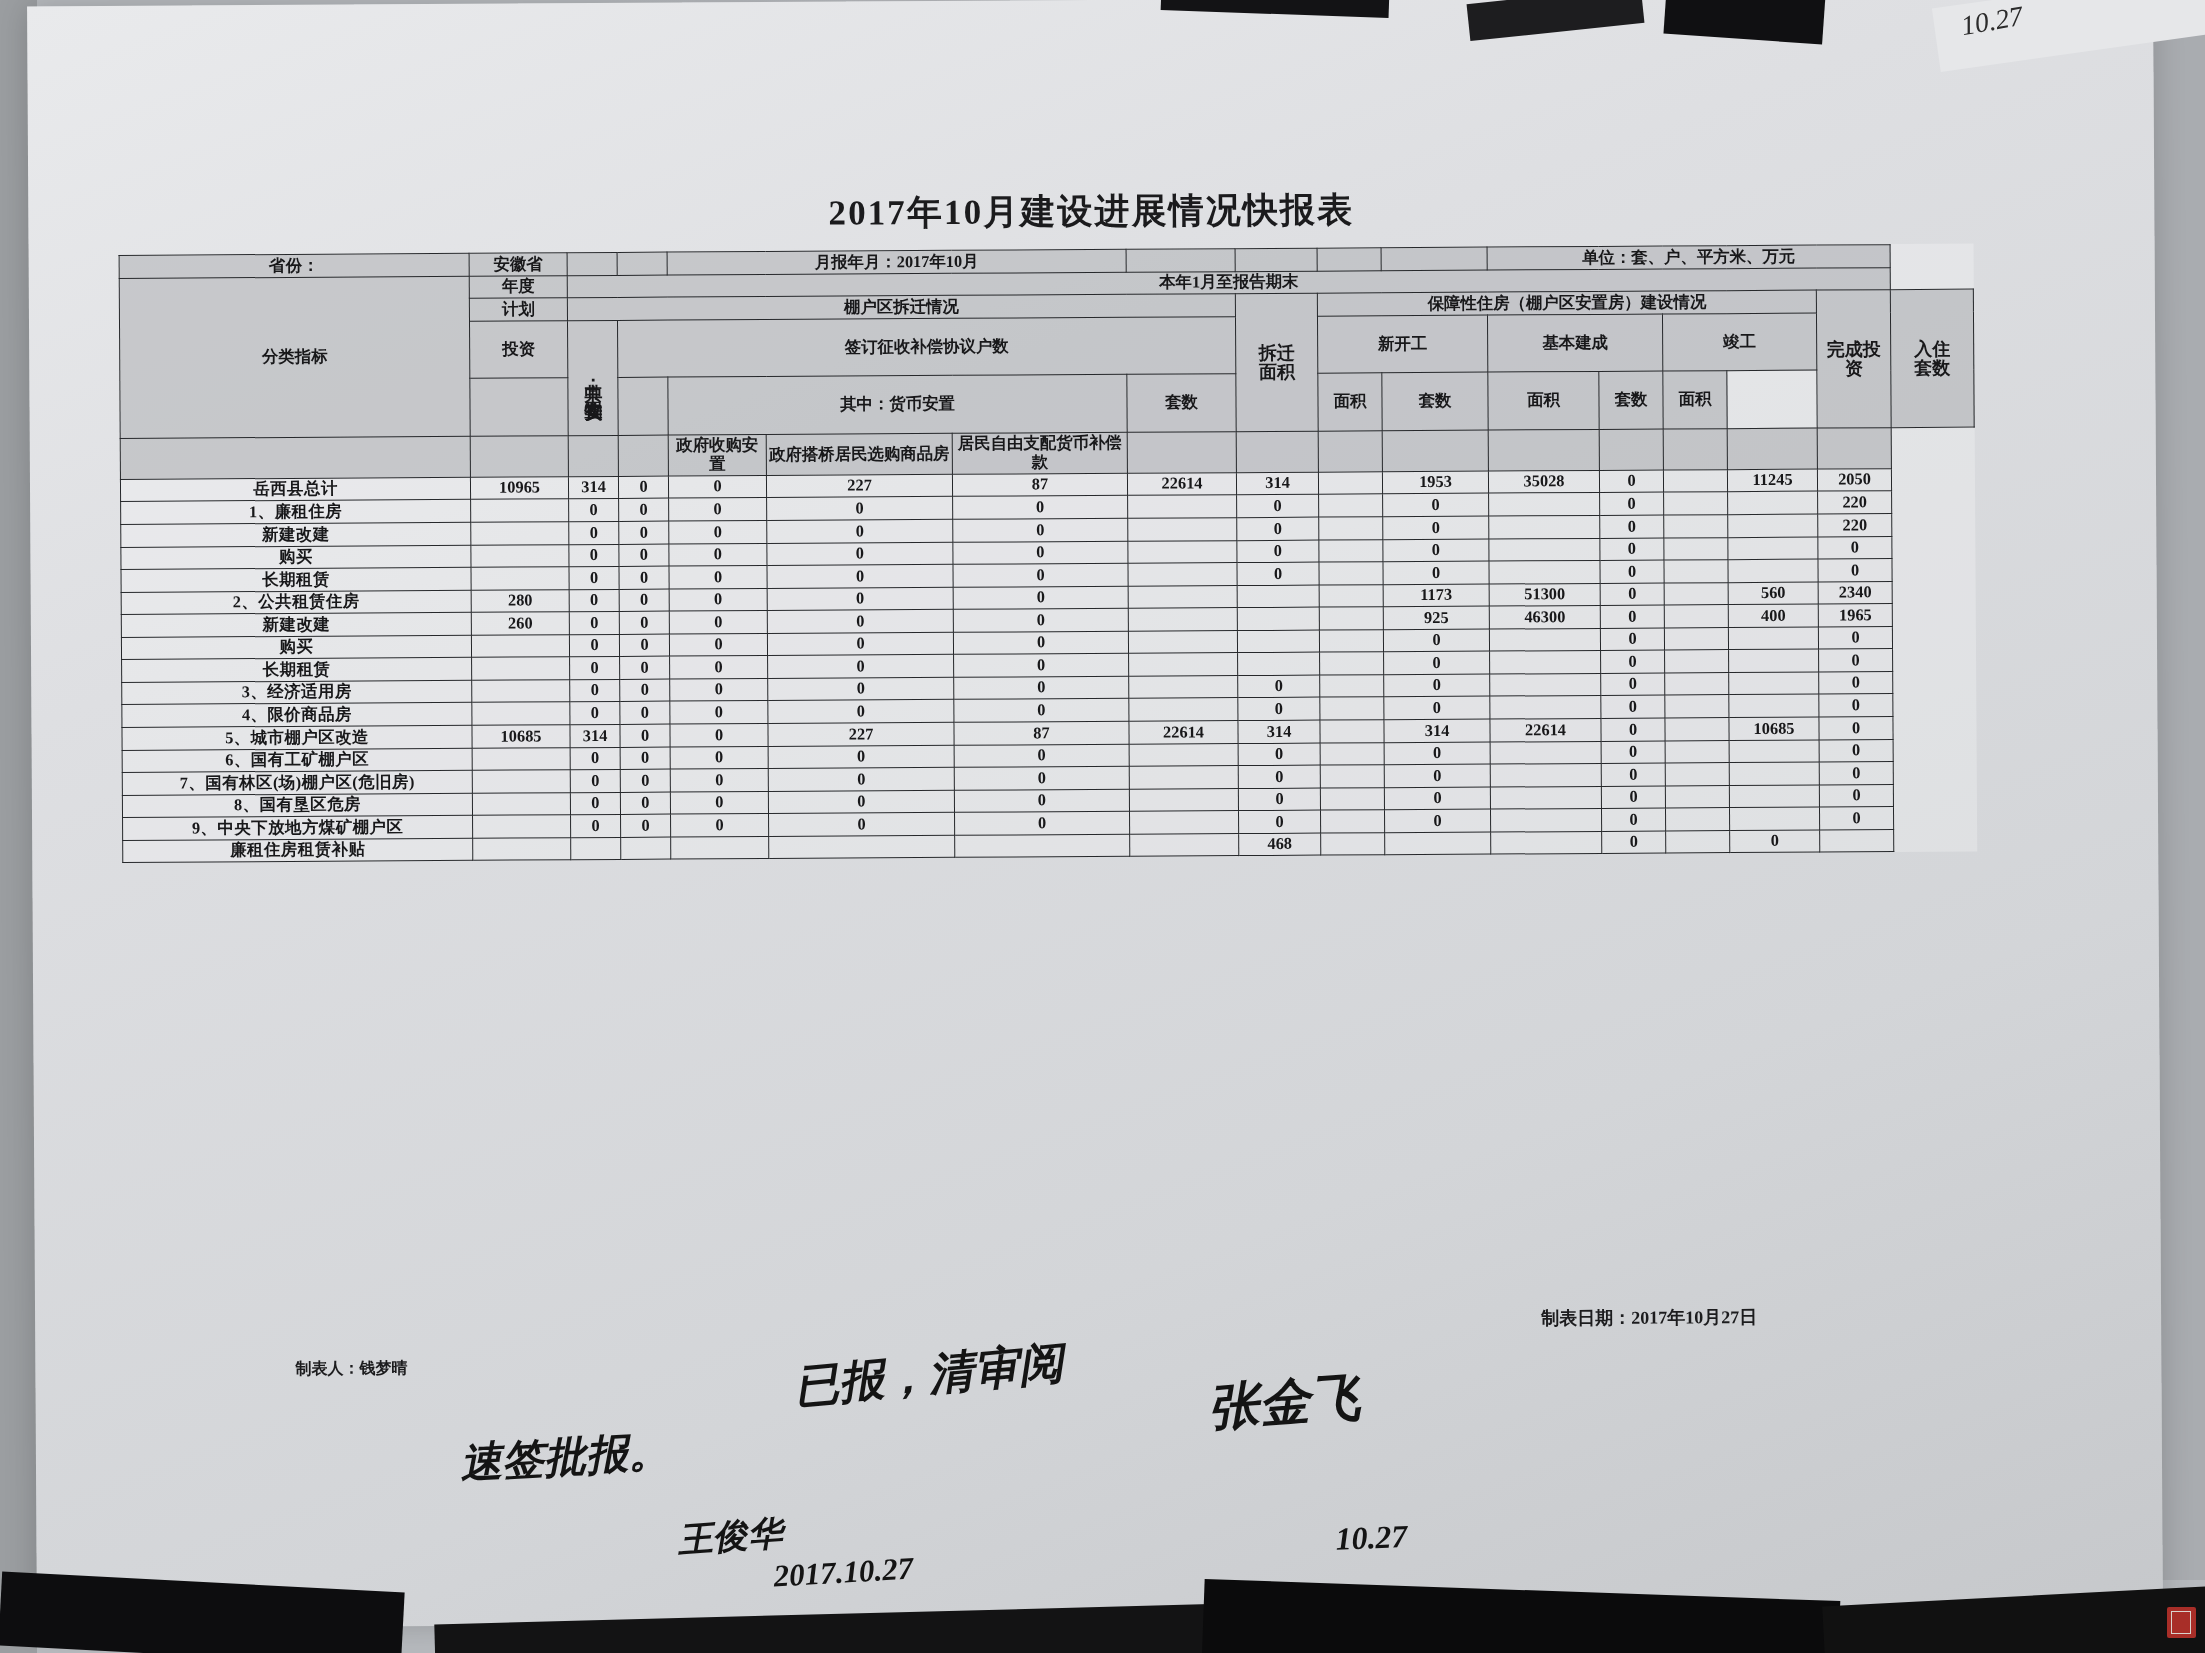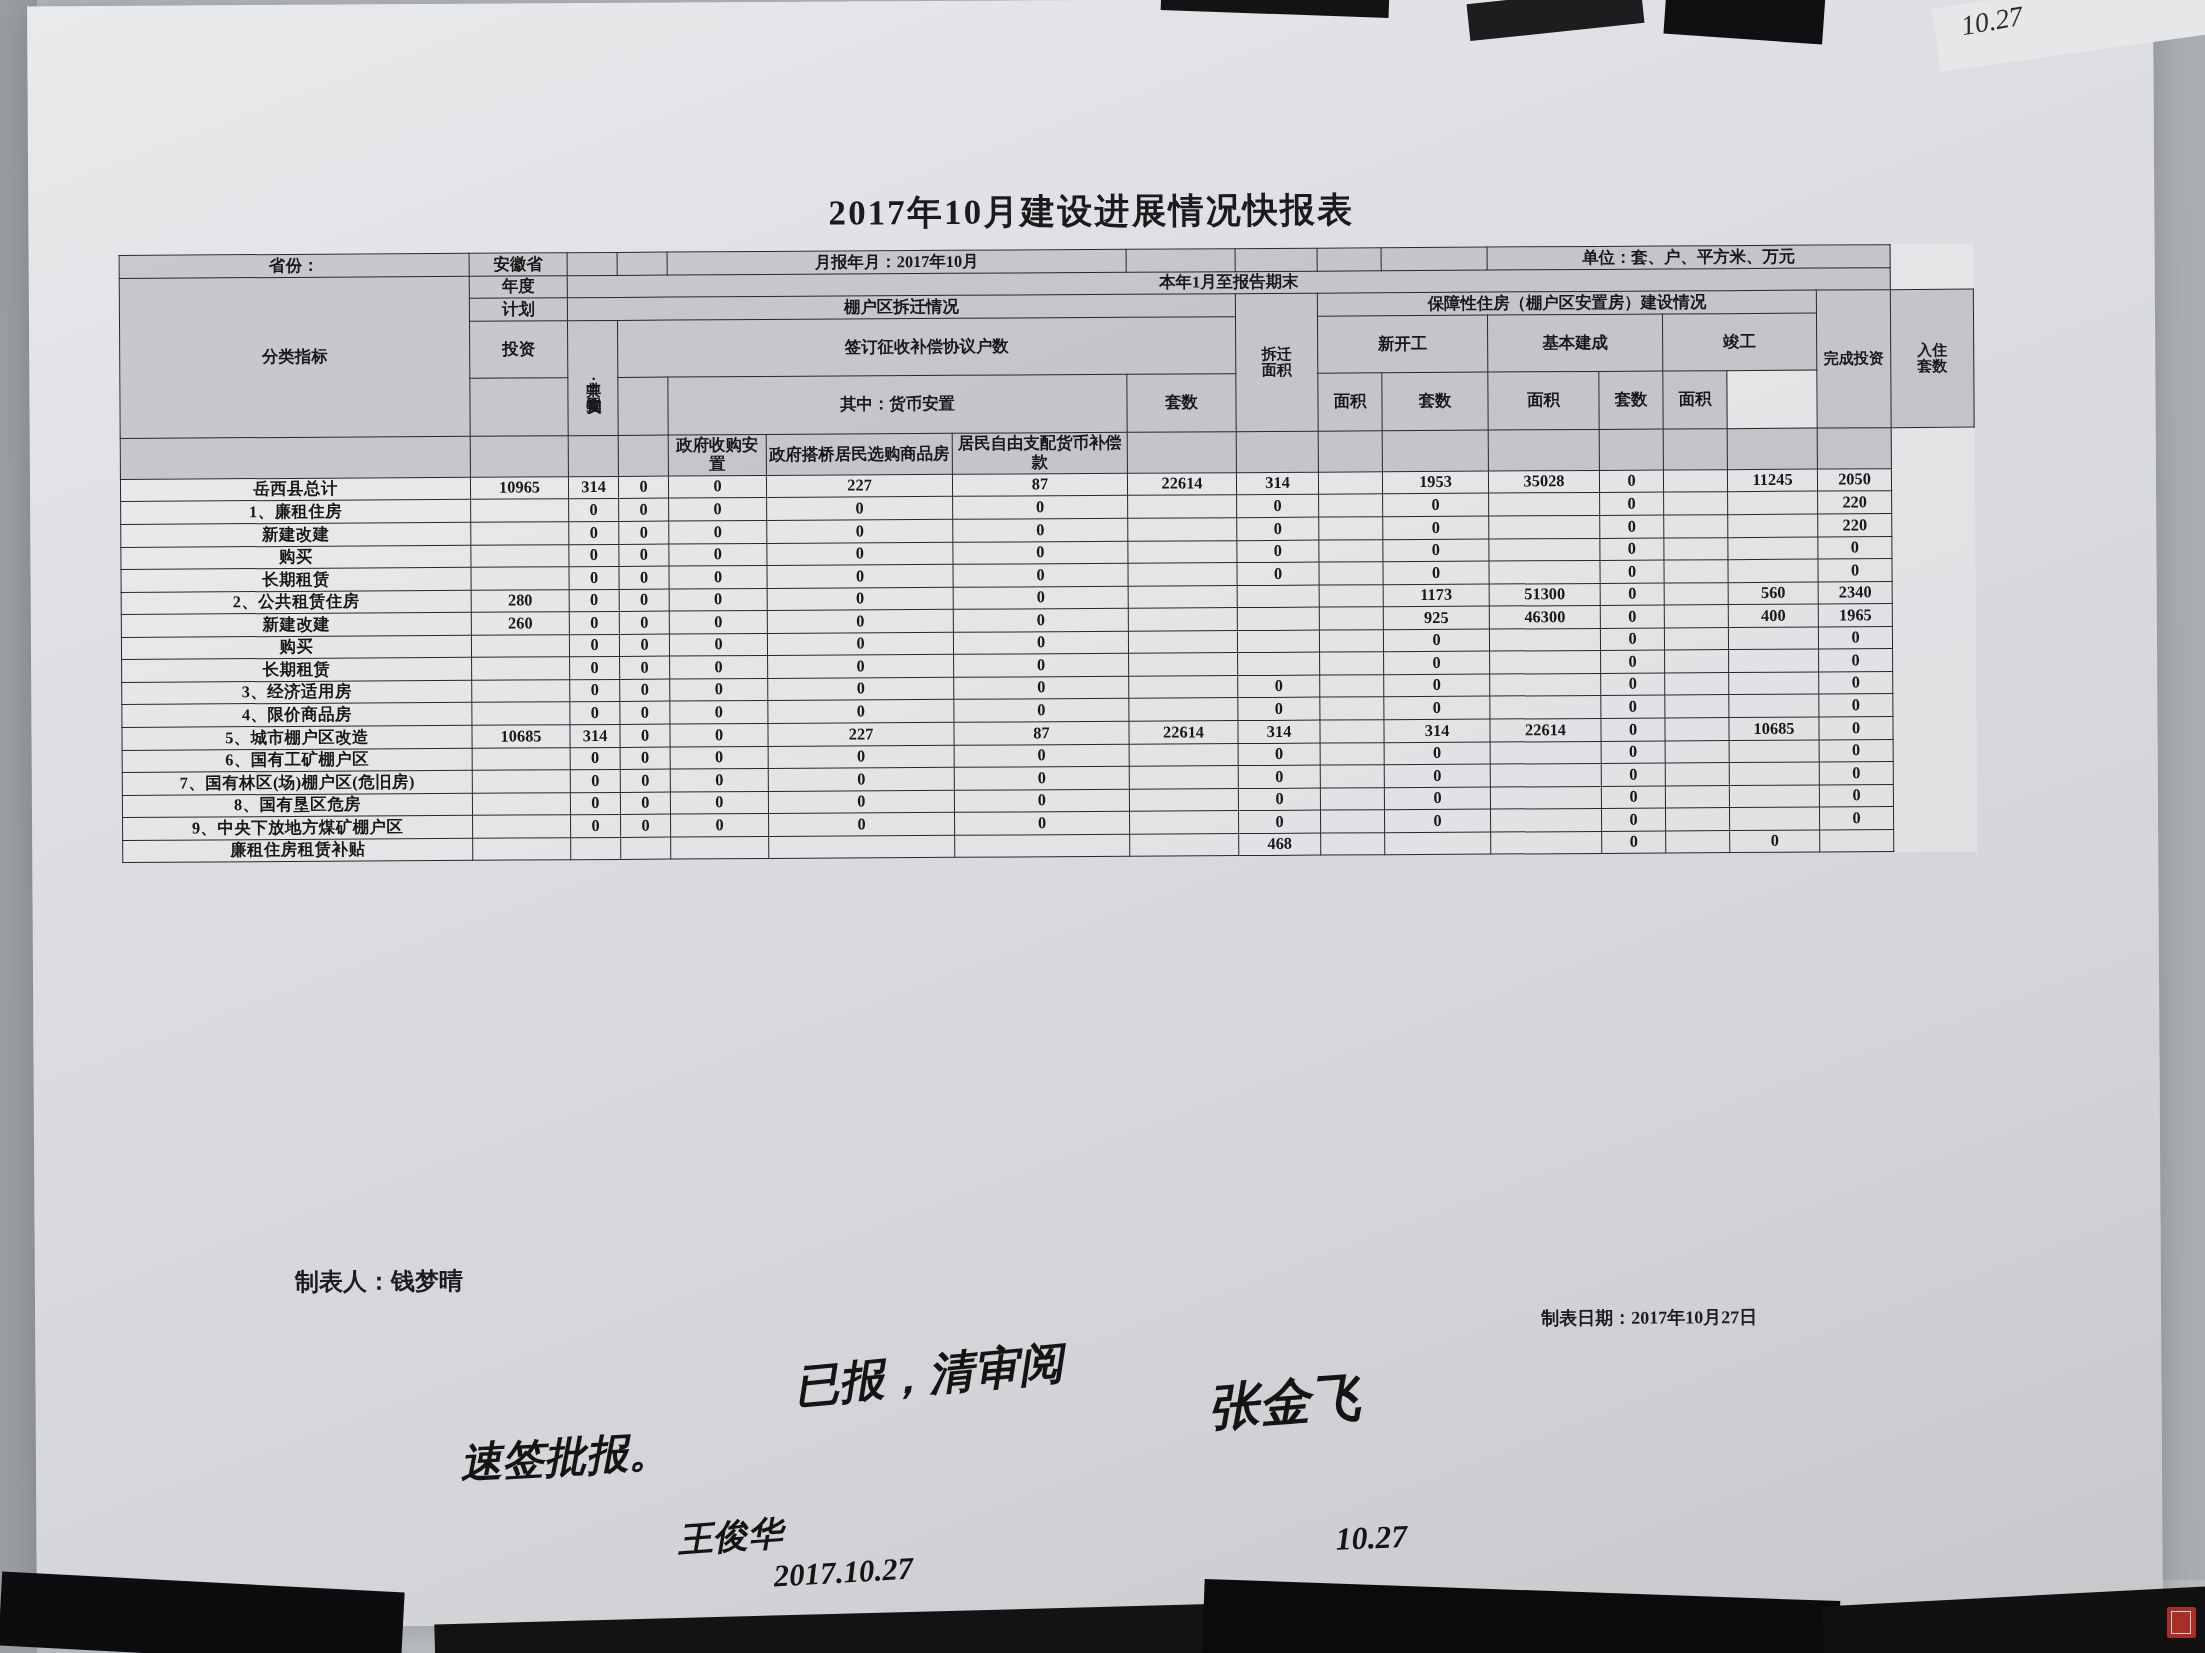--- a/index.html
+++ b/index.html
@@ -83,28 +83,28 @@
     font-size: 16.4px;
     color: #18181a;
     text-align: center;
     vertical-align: middle;
     padding: 1.6px 1.1px;
     line-height: 1.12;
     font-weight: 600;
   }
   .hdr { background: rgba(150,153,157,0.42); }
   .rowlabel { font-size: 17.5px; letter-spacing: 0.5px; }
-  .vstack { font-size: 15px; line-height: 1.05; }
+  .vstack { font-size: 18px; line-height: 1.05; }
   .small { font-size: 15px; }
   .lightrow td { color: #4c4e51; }
   .footer-left {
     position: absolute;
-    left: 260px; top: 1261px;
+    left: 260px; top: 1354px;
     font-family: "Liberation Serif", serif;
-    font-size: 24px;
+    font-size: 16px;
     color: #1c1c1e;
     font-weight: 600;
   }
   .footer-right {
     position: absolute;
     left: 1506px; top: 1309px;
     font-family: "Liberation Serif", serif;
     font-size: 18px;
     color: #1c1c1e;
     font-weight: 600;

